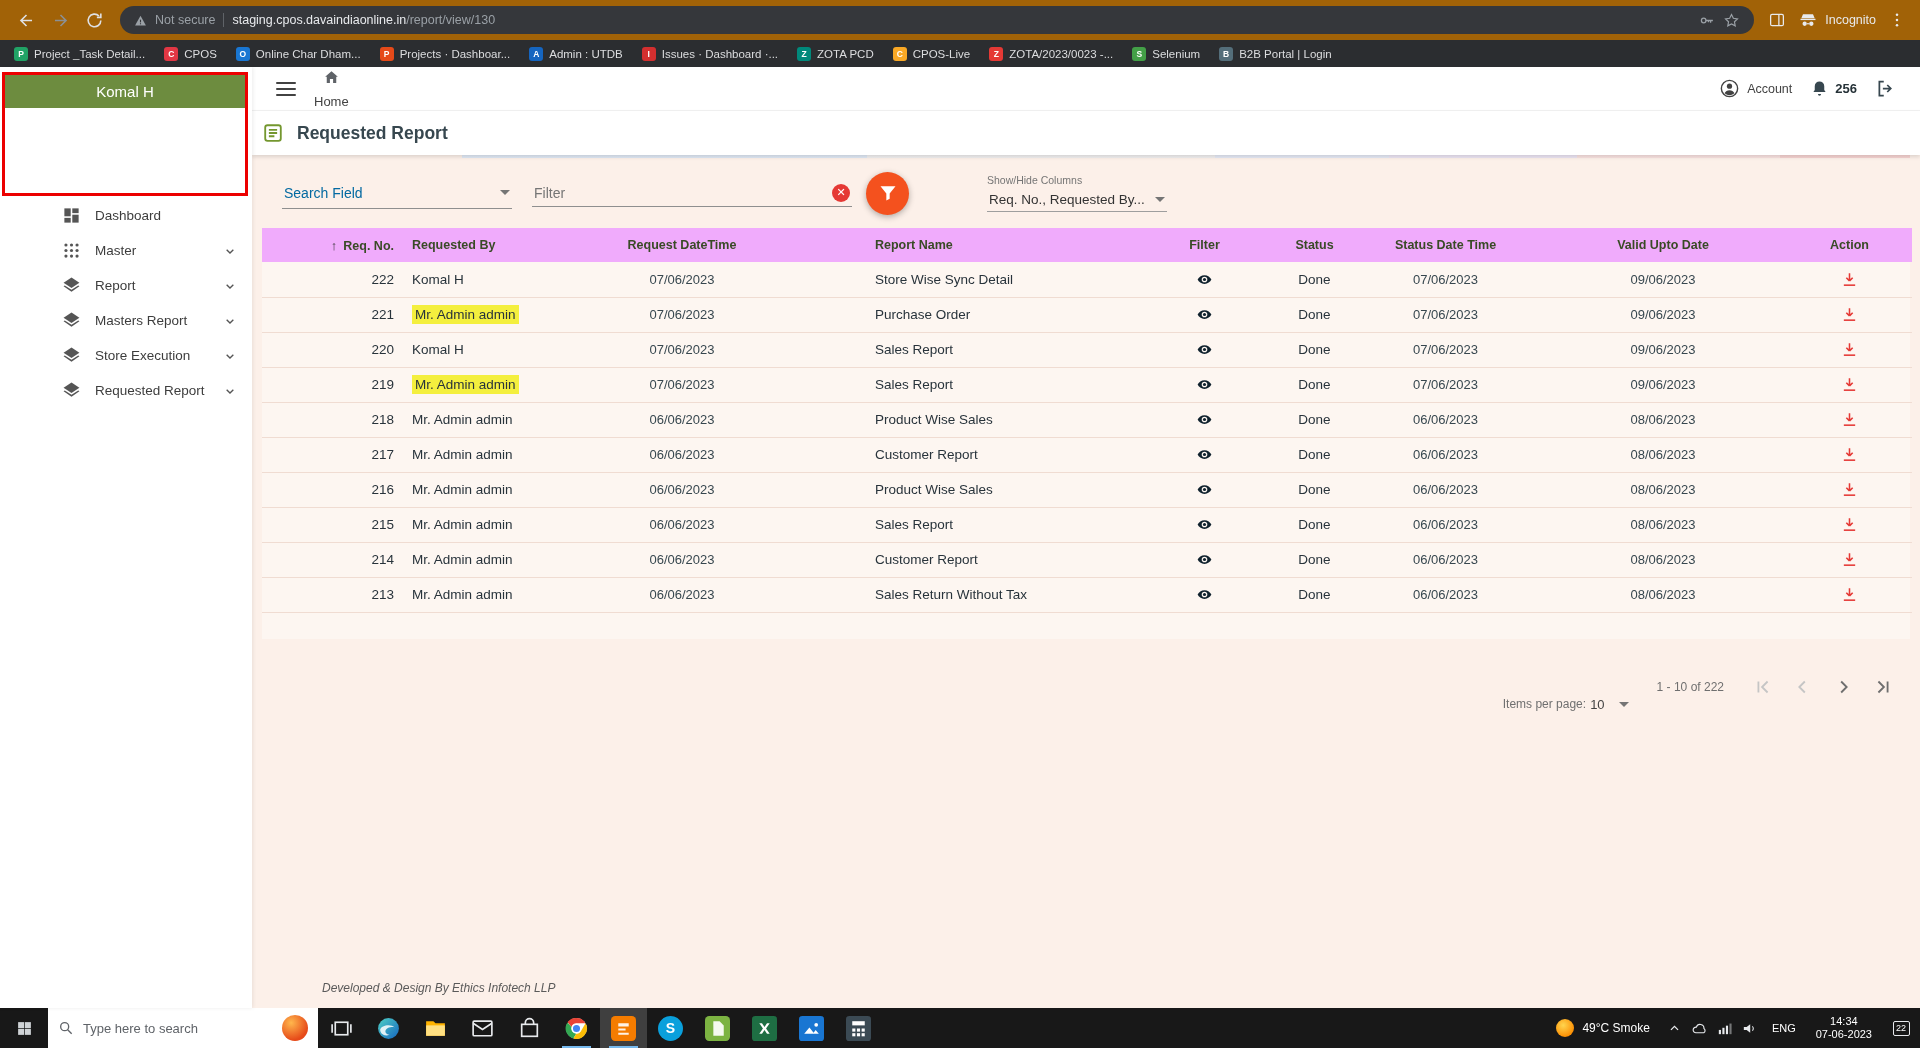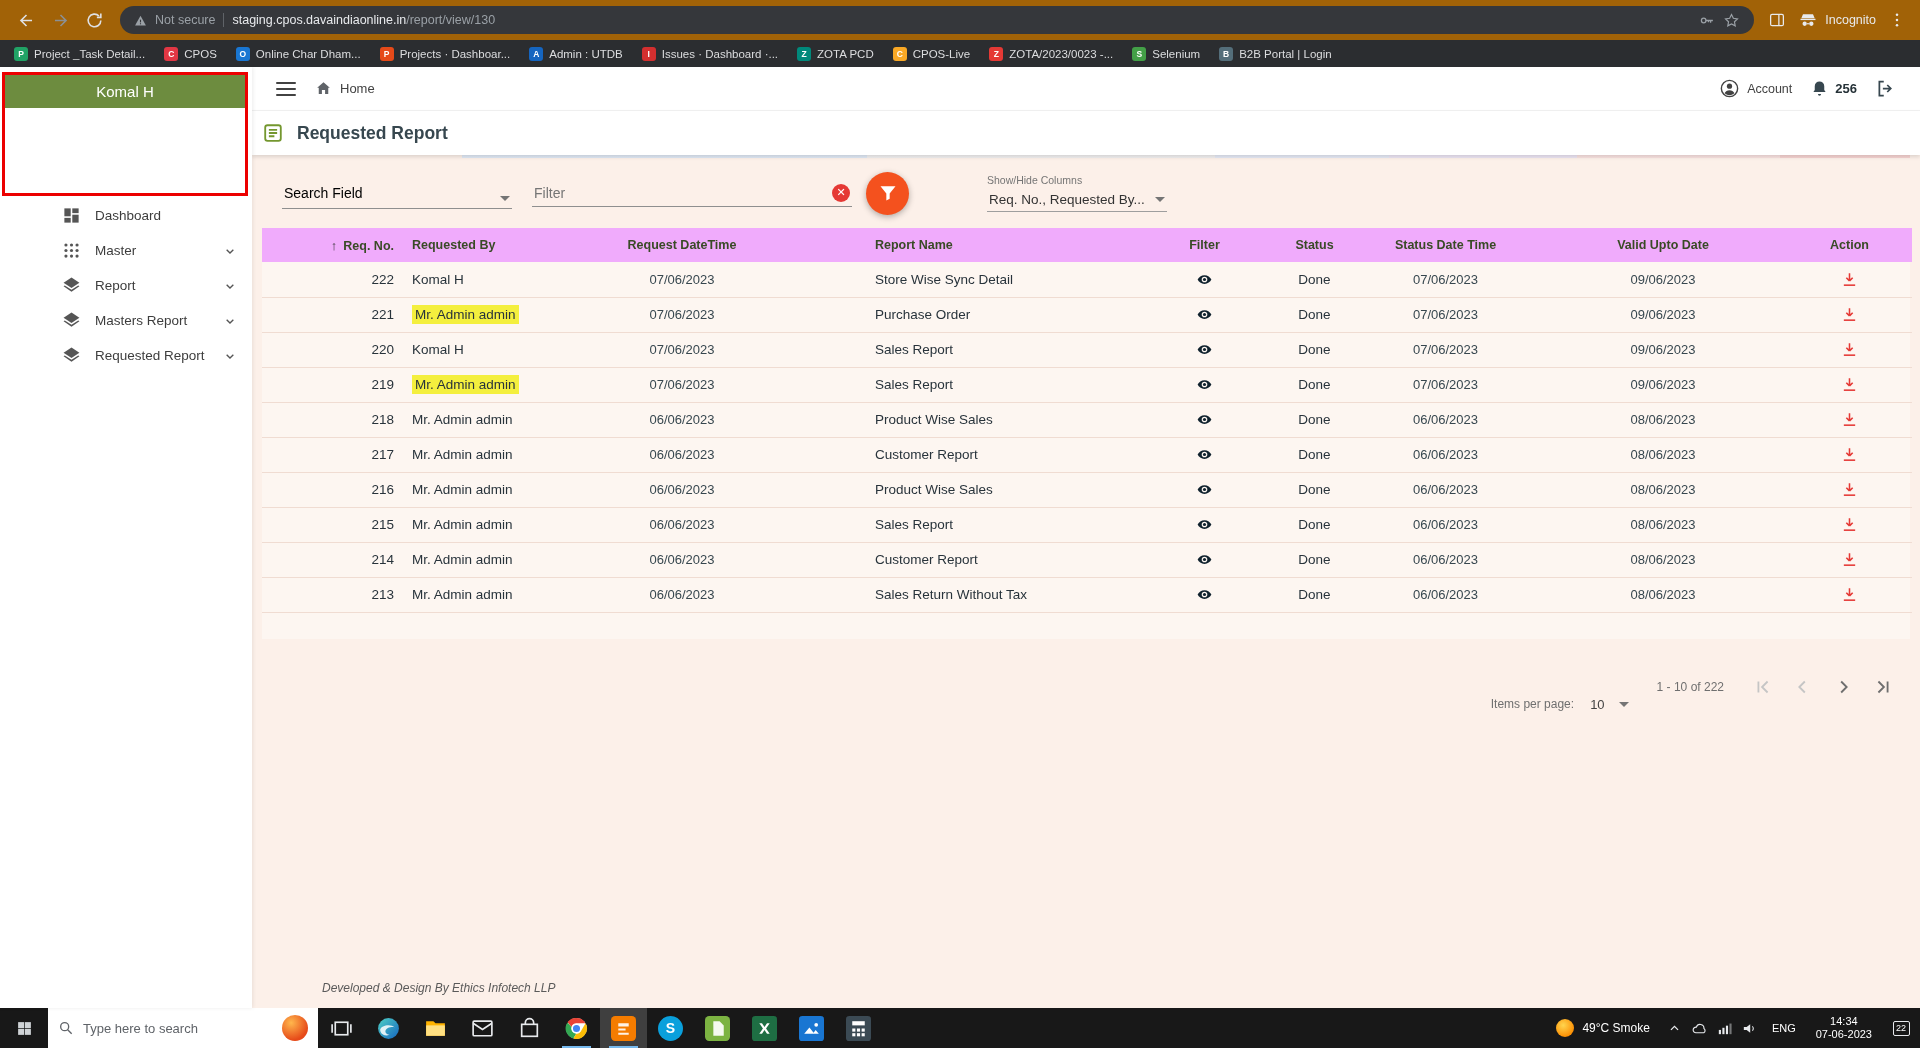--- a/index.html
+++ b/index.html
@@ -44,38 +44,38 @@
   .nav-item { height:35px; display:flex; align-items:center; gap:14px; padding:0 14px 0 18px; font-size:13.5px; color:#3d3d3d; cursor:pointer; }
   .nav-item .ico { width:19px; height:19px; flex:0 0 auto; }
   .nav-item .ico svg { width:19px; height:19px; display:block; }
   .nav-item .chev { margin-left:auto; width:16px; height:16px; }
   .nav-item .chev svg { width:16px; height:16px; display:block; }
 
   .main { flex:1; display:flex; flex-direction:column; background:#fcf0e9; min-width:0; }
   .app-header { height:44px; background:#fff; display:flex; align-items:center; gap:18px; padding:0 24px; border-bottom:1px solid #f2f2f2; }
   .burger { width:20px; display:flex; flex-direction:column; gap:4px; }
   .burger i { height:2px; background:#424242; border-radius:1px; }
-  .home-link { display:flex; align-items:center; gap:7px; font-size:13px; color:#424242; }
+  .home-link { display:flex; align-items:center; gap:7px; font-size:13px; color:#424242;flex-direction:column; }
   .home-link svg { width:19px; height:19px; }
   .hdr-spacer { flex:1; }
   .account { display:flex; align-items:center; gap:7px; font-size:12.5px; color:#424242; }
   .account svg { width:21px; height:21px; }
   .bell-group { display:flex; align-items:center; gap:6px; font-size:13px; font-weight:bold; color:#263238; }
   .bell-group svg { width:19px; height:19px; }
   .logout-btn svg { width:21px; height:21px; display:block; }
 
   .title-row { height:44px; background:#fff; display:flex; align-items:center; gap:13px; padding:0 10px; box-shadow:0 2px 4px rgba(0,0,0,.13); position:relative; z-index:2; }
   .title-row .t-ico svg { width:22px; height:22px; display:block; }
   .page-title { font-size:17.5px; font-weight:bold; color:#37474f; }
 
   .content { flex:1; display:flex; flex-direction:column; padding:0 10px; position:relative; min-height:0; }
   .rainbow { height:3px; margin-left:200px; opacity:.75;
     background:linear-gradient(90deg,#d7e7fa 0 28%,#eef0f3 28% 52%,#dfe8fb 52% 64%,#e8e2f8 64% 77%,#f9dede 77% 91%,#f5caca 91% 100%); }
   .filters { height:70px; display:flex; align-items:center; padding-left:20px; }
-  .sel-underline { border-bottom:1px solid #8f8f8f; display:flex; align-items:flex-end; justify-content:space-between; padding:7px 2px; font-size:14px; color:#000000; }
+  .sel-underline { border-bottom:1px solid #8f8f8f; display:flex; align-items:center; justify-content:space-between; padding:7px 2px; font-size:14px; color:#0369a1; }
   .search-select { width:230px; }
   .caret { width:0; height:0; border-left:5px solid transparent; border-right:5px solid transparent; border-top:5px solid #757575; }
   .filter-wrap { width:320px; margin-left:20px; border-bottom:1px solid #8f8f8f; display:flex; align-items:center; padding:4px 2px; }
   .filter-wrap input { border:none; outline:none; background:transparent; flex:1; font-size:14px; font-family:inherit; color:#333; }
   .clear-btn { width:18px; height:18px; border-radius:50%; background:#e53935; display:grid; place-items:center; color:#fff; font-size:11px; line-height:1; }
   .fab { width:43px; height:43px; border-radius:50%; background:#f4511e; margin-left:14px; display:grid; place-items:center; box-shadow:0 2px 6px rgba(0,0,0,.3); }
   .fab svg { width:20px; height:20px; }
   .cols-group { margin-left:78px; display:flex; flex-direction:column; gap:2px; }
   .cols-label { font-size:10.5px; color:#757575; }
   .cols-select { width:180px; border-bottom:1px solid #9e9e9e; display:flex; align-items:center; justify-content:space-between; padding:4px 2px; font-size:13.5px; color:#333; }
@@ -90,21 +90,21 @@
   th:nth-child(3), td:nth-child(3), th:nth-child(7), td:nth-child(7), th:nth-child(8), td:nth-child(8) { text-align:center; }
   th:nth-child(4), td:nth-child(4) { text-align:left; padding-left:78px; }
   th:nth-child(5), td:nth-child(5), th:nth-child(6), td:nth-child(6), th:nth-child(9), td:nth-child(9) { text-align:center; }
   td:nth-child(3), td:nth-child(7), td:nth-child(8) { color:#37474f; font-size:13px; }
   .sort-arrow { font-weight:bold; color:#333; margin-right:6px; font-size:13px; }
   .hl { background:#f4ef3e; padding:2px 3px; }
   .eye-btn svg { width:21px; height:15px; vertical-align:middle; }
   .dl-btn svg { width:17px; height:17px; vertical-align:middle; }
 
   .pagination { display:flex; align-items:center; justify-content:flex-end; gap:28px; padding:24px 16px 0 0; font-size:12px; color:#6f6f6f; }
-  .per-page { display:flex; align-items:center; gap:16px;margin-top:34px; }
+  .per-page { display:flex; align-items:center; gap:4px;margin-top:34px; }
   .per-page-val { display:flex; align-items:center; gap:14px; font-size:13px; color:#444; border-bottom:none; }
   .pg-nav { display:flex; align-items:center; gap:18px; }
   .pg-btn svg { width:22px; height:22px; display:block; }
   .footer-row { margin-top:auto; padding:0 0 13px 60px; font-style:italic; font-size:12px; color:#5a5a5a; }
 
   
   .taskbar { height:40px; background:#181818; display:flex; align-items:stretch; flex:0 0 auto; }
   .tb-start { width:48px; display:grid; place-items:center; }
   .tb-start svg { width:17px; height:17px; }
   .tb-search { width:270px; background:#fff; display:flex; align-items:center; gap:9px; padding:0 10px; font-size:13px; color:#5f6368; }
@@ -301,20 +301,34 @@
             </span>
           </div>
           <div class="nav-item">
             <span class="ico">
               <svg viewBox="0 0 24 24" fill="#555">
                 <path d="M12 2 22 8.5 12 15 2 8.5Z"></path>
                 <path d="m12 17.5 8.5-5.6 1.5 1L12 20 2 12.9l1.5-1Z"></path>
               </svg>
             </span>
     <span>Masters Report</span>
+            <span class="chev">
+              <svg viewBox="0 0 24 24" fill="none" stroke="#555" stroke-width="2">
+                <path d="m7 10 5 5 5-5"></path>
+              </svg>
+            </span>
+          </div>
+          <div class="nav-item">
+            <span class="ico">
+              <svg viewBox="0 0 24 24" fill="#555">
+                <path d="M12 2 22 8.5 12 15 2 8.5Z"></path>
+                <path d="m12 17.5 8.5-5.6 1.5 1L12 20 2 12.9l1.5-1Z"></path>
+              </svg>
+            </span>
+    <span>Store Execution</span>
             <span class="chev">
               <svg viewBox="0 0 24 24" fill="none" stroke="#555" stroke-width="2">
                 <path d="m7 10 5 5 5-5"></path>
               </svg>
             </span>
           </div>
           <div class="nav-item">
             <span class="ico">
               <svg viewBox="0 0 24 24" fill="#555">
                 <path d="M12 2 22 8.5 12 15 2 8.5Z"></path>

